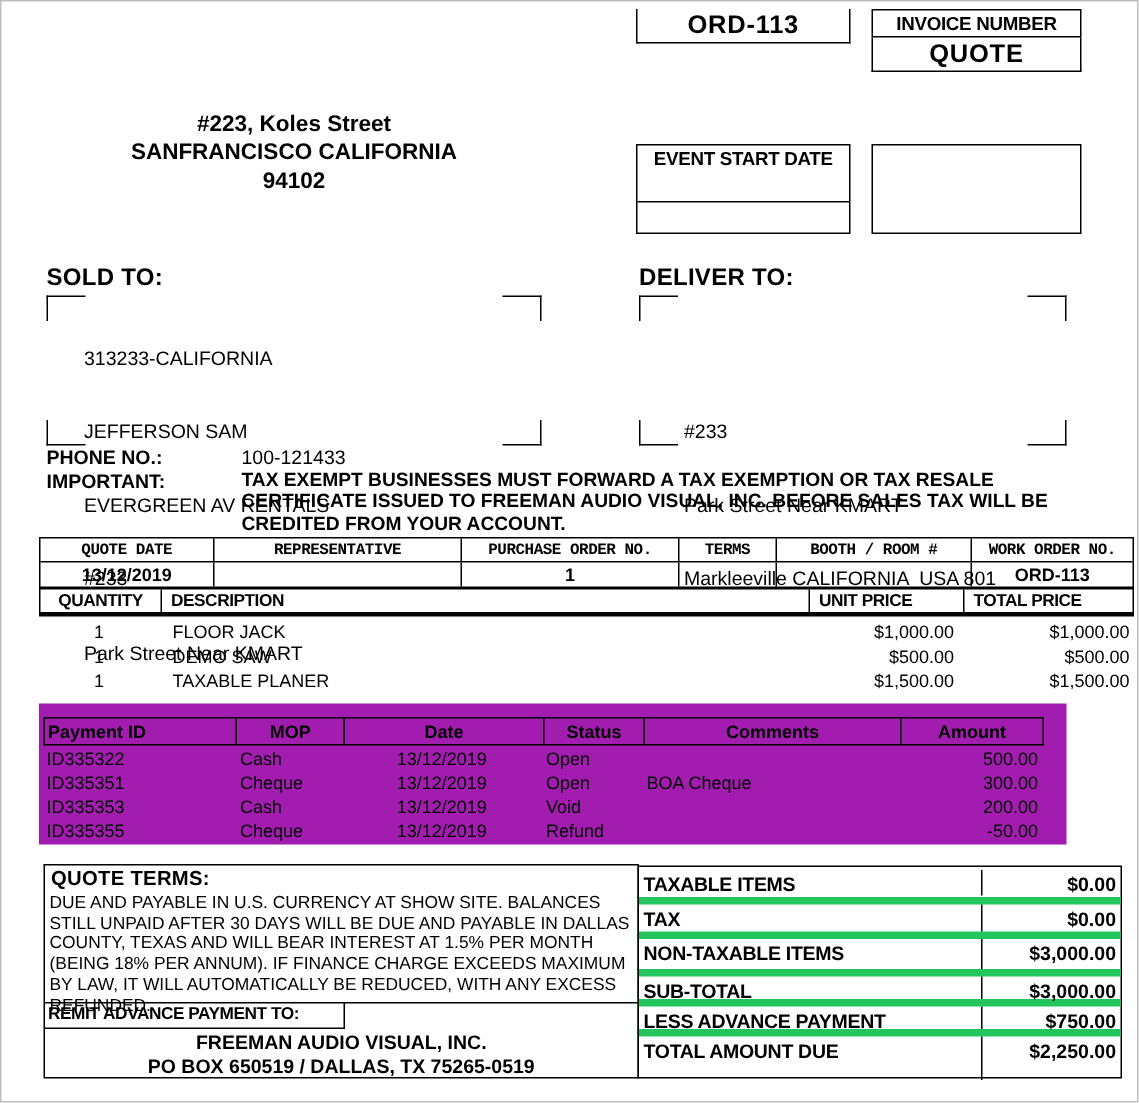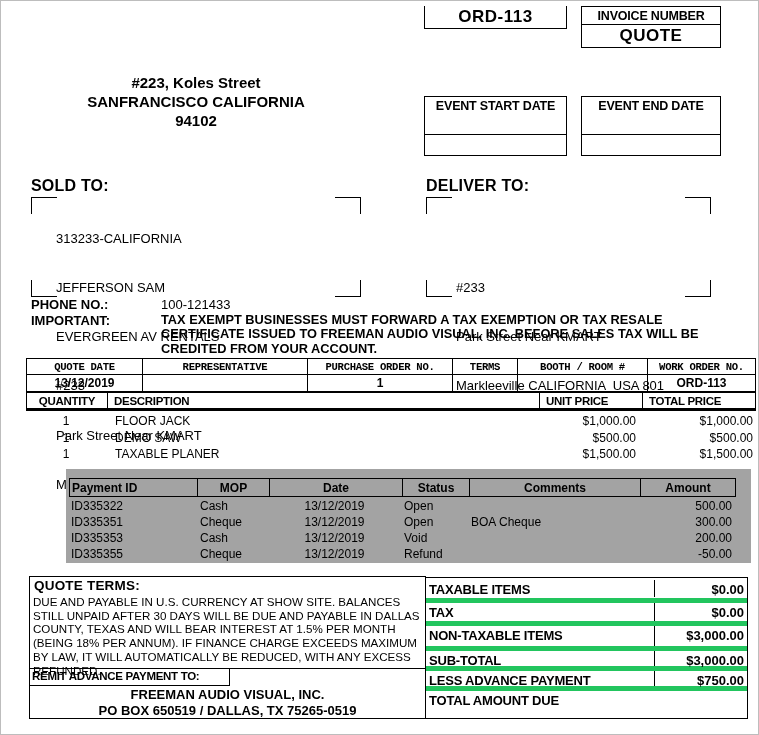--- a/index.html
+++ b/index.html
@@ -102,21 +102,20 @@
     <div>#223, Koles Street</div>
     <div>SANFRANCISCO CALIFORNIA</div>
     <div>94102</div>
   </div>
 
   <div class="abs datebox" style="left:423px; top:95px; width:143px;">
     <div class="datebox-label">EVENT START DATE</div>
     <div class="datebox-value"></div>
   </div>
   <div class="abs datebox" style="left:580px; top:95px; width:140px;">
-    <div class="datebox-label">EVENT END DATE</div>
     <div class="datebox-value"></div>
   </div>
 
   <div class="abs section-heading" style="left:30px; top:176px;">SOLD TO:</div>
   <div class="brk brk-tl" style="left:30px; top:196px;"></div>
   <div class="brk brk-tr" style="left:334px; top:196px;"></div>
   <div class="brk brk-bl" style="left:30px; top:279px;"></div>
   <div class="brk brk-br" style="left:334px; top:279px;"></div>
   <div class="abs addr-lines" style="left:55px; top:197px;">
     <div>313233-CALIFORNIA</div>
@@ -183,21 +182,21 @@
       <div class="item-total">$500.00</div>
     </div>
     <div class="item-row">
       <div class="item-qty">1</div>
       <div class="item-desc">TAXABLE PLANER</div>
       <div class="item-unit">$1,500.00</div>
       <div class="item-total">$1,500.00</div>
     </div>
   </div>
 
-  <div class="abs pay-band" style="left:25px; top:468px; background:#a3a3a3;margin-left:40px;">
+  <div class="abs pay-band" style="left:25px; top:468px; background:#a21caf;">
     <div class="pay-header">
       <div class="pay-hcell pw1">Payment ID</div>
       <div class="pay-hcell pw2">MOP</div>
       <div class="pay-hcell pw3">Date</div>
       <div class="pay-hcell pw4">Status</div>
       <div class="pay-hcell pw5">Comments</div>
       <div class="pay-hcell pw6">Amount</div>
     </div>
     <div class="abs" style="left:3px; top:29px; width:667px;">
       <div class="pay-row">
@@ -262,16 +261,17 @@
     <div class="tot-row th4">
       <div class="tot-label">SUB-TOTAL</div>
       <div class="tot-value">$3,000.00</div>
     </div>
     <div class="tot-row th5">
       <div class="tot-label">LESS ADVANCE PAYMENT</div>
       <div class="tot-value">$750.00</div>
     </div>
     <div class="tot-row th6">
       <div class="tot-label">TOTAL AMOUNT DUE</div>
+      <div class="tot-value">$2,250.00</div>
     </div>
   </div>
 
 </div>
 
 </body></html>

